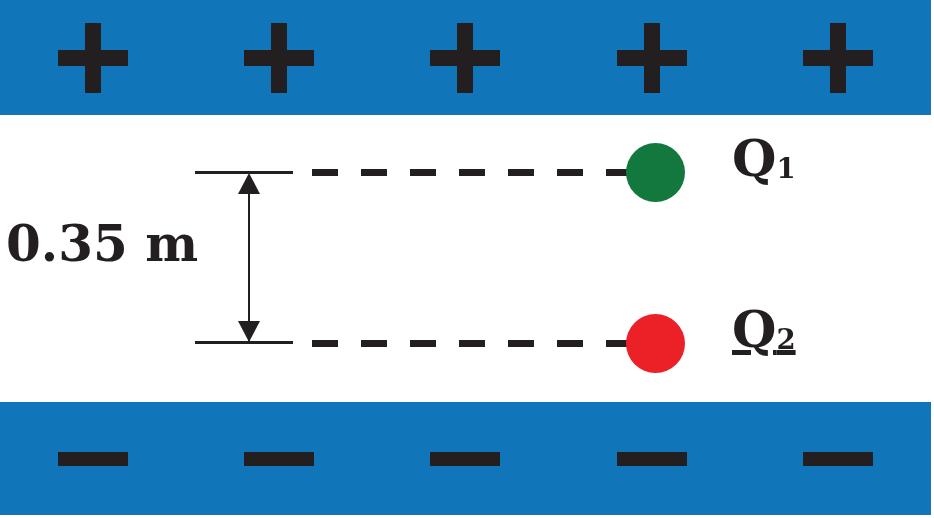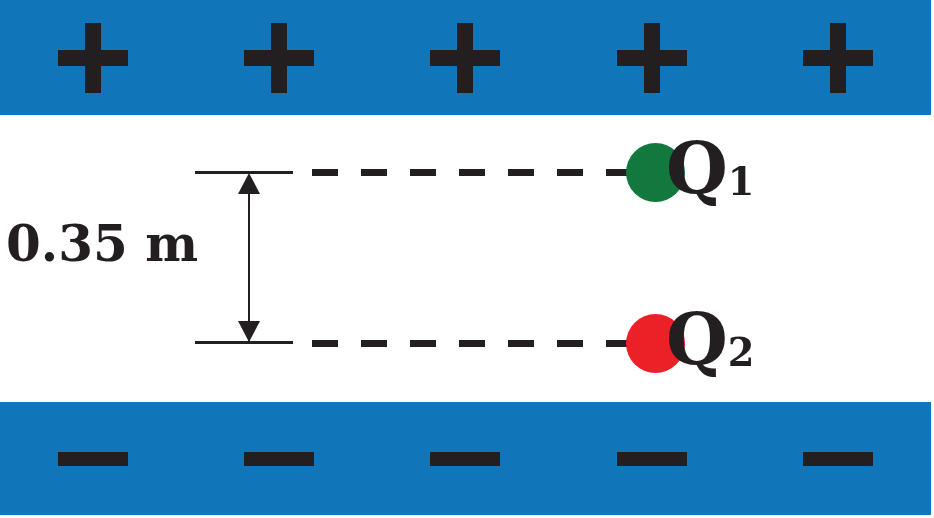--- a/index.html
+++ b/index.html
@@ -46,26 +46,26 @@
   .distance-label{
     position:absolute;left:6px;top:219px;
     font-size:50px;font-weight:bold;color:var(--ink);
     line-height:1;white-space:nowrap;
   }
   
   .charge-dot{position:absolute;width:59px;height:59px;border-radius:50%;}
   .dot-q1{left:626px;top:143px;}
   .dot-q2{left:626px;top:314px;}
   .charge-label{
-    position:absolute;left:666px;
-    font-size:71px;font-weight:bold;color:var(--ink);
+    position:absolute;left:732px;
+    font-size:51px;font-weight:bold;color:var(--ink);
     line-height:1;white-space:nowrap;
   }
   .label-q1{top:133px;}
-  .label-q2{top:304px;}
+  .label-q2{top:304px;text-decoration:underline;}
   .charge-label sub{font-size:0.54em;vertical-align:-0.06em;line-height:1;}
 </style>
 </head>
 <body>
 
 <div class="canvas">
 
   <div class="plate plate-top" style="background-color: rgb(16, 118, 185);">
       <span class="plus-sign"></span>
       <span class="plus-sign"></span>

